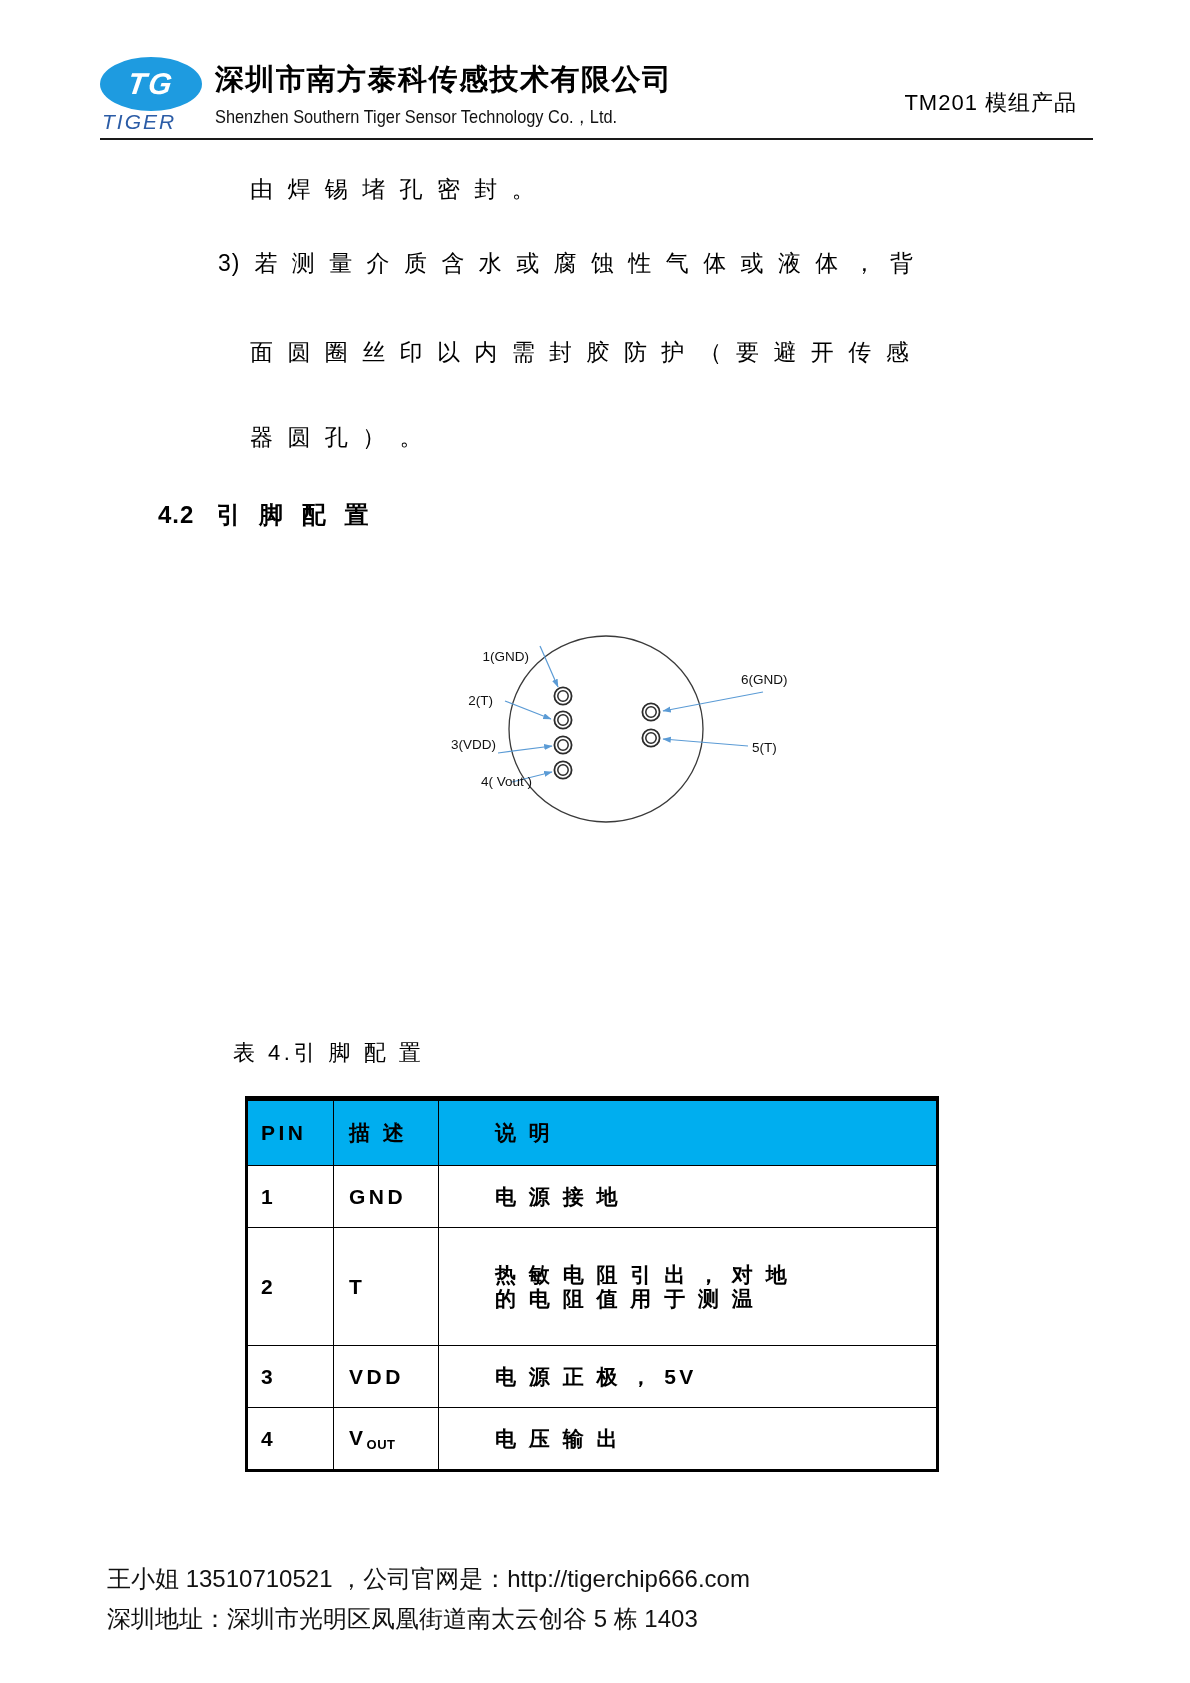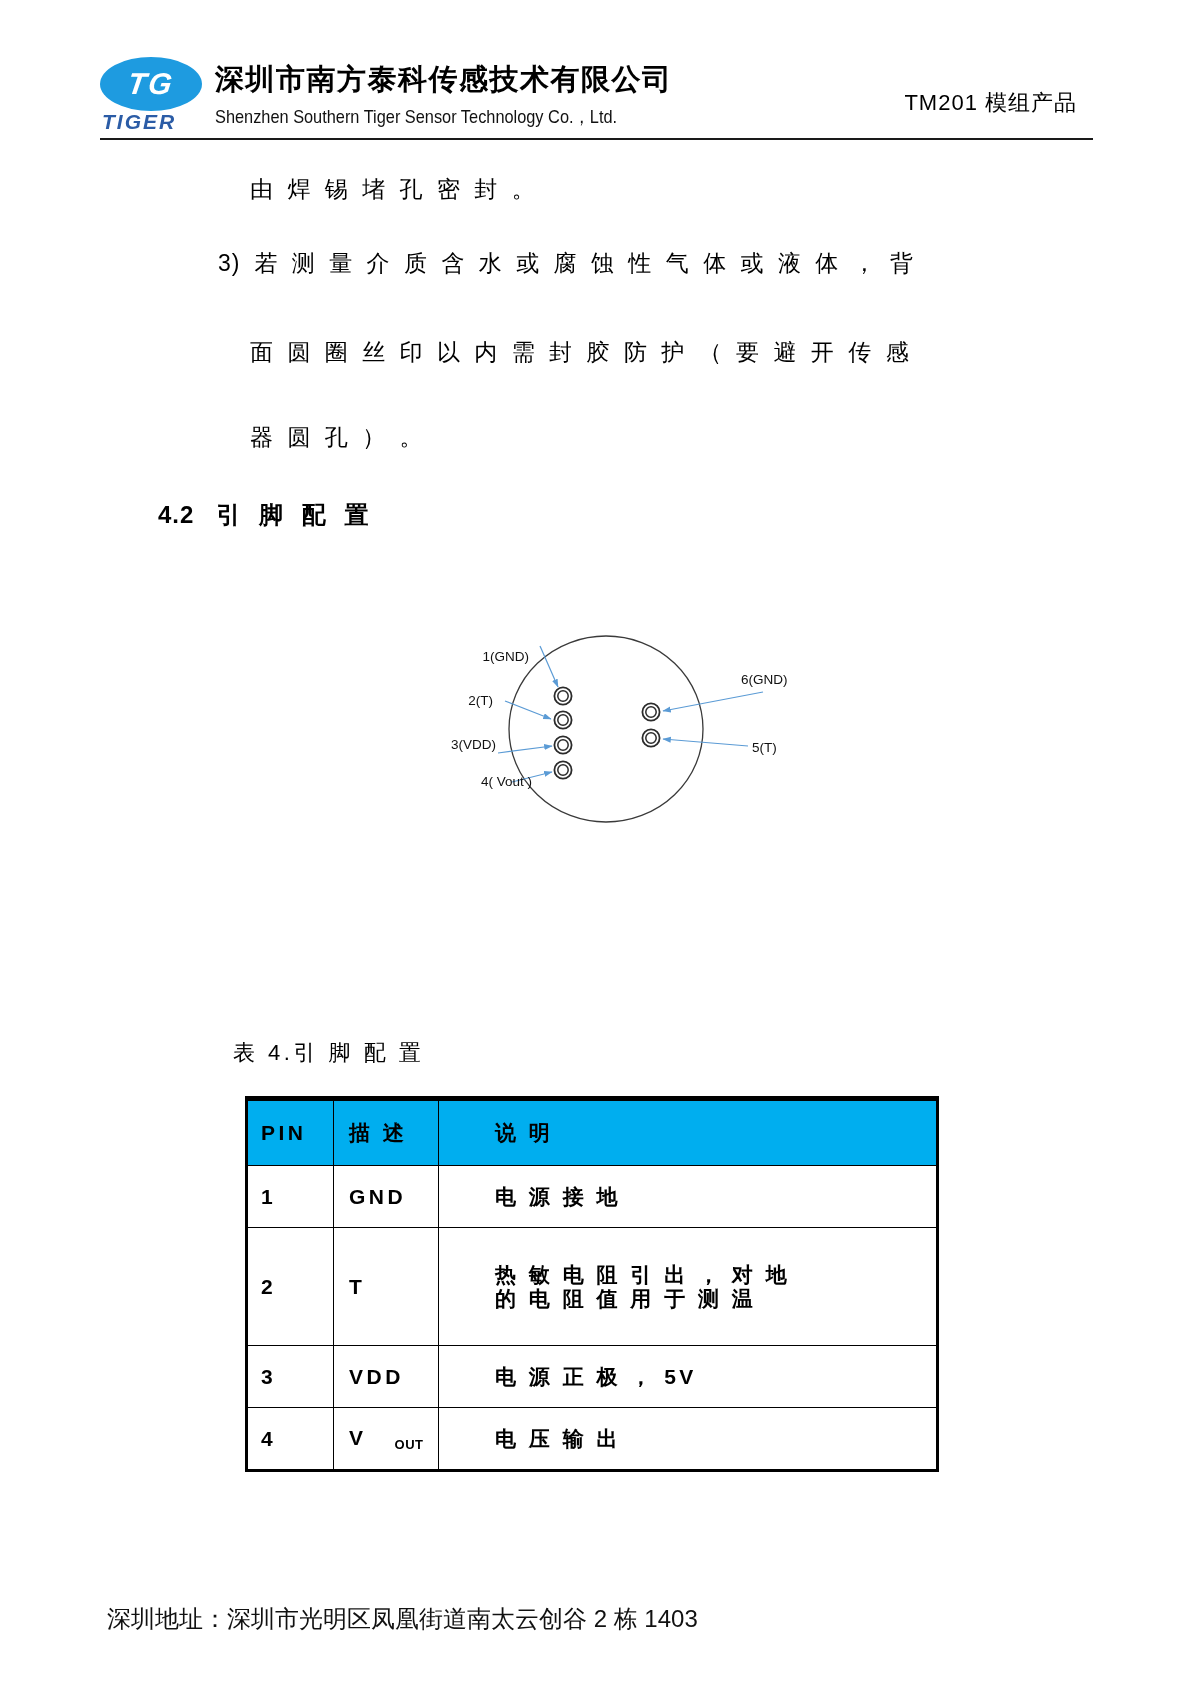--- a/index.html
+++ b/index.html
@@ -19,21 +19,21 @@
     width:102px; height:54px;
     background:#1E9BE0; border-radius:50%;
     display:flex; align-items:center; justify-content:center;
   }
   .logo-monogram {
     color:#ffffff; font-weight:bold; font-style:italic;
     font-size:30px; letter-spacing:2px; transform:skewX(-8deg);
   }
   .logo-brand {
     position:absolute; left:102px; top:110px;
-    color:#2B5CA6; font-weight:bold; font-style:italic;
+    color:#2B5CA6; font-weight:normal; font-style:italic;
     font-size:21px; letter-spacing:2px;
   }
   .company-cn {
     position:absolute; left:215px; top:60px;
     font-size:29px; font-weight:bold; letter-spacing:1.5px; color:#000;
     white-space:nowrap;
   }
   .company-en {
     position:absolute; left:215px; top:104px;
     font-size:19px; color:#111; white-space:nowrap;
@@ -96,21 +96,21 @@
   .pin-table .cell-pin  { padding-left:13px; }
   .pin-table .cell-desc { padding-left:15px; }
   .pin-table .cell-note { padding-left:56px; }
   .pin-table thead th { background:#00AEEF; height:64px; }
   .row-h1 { height:62px; }
   .row-h2 { height:118px; }
   .row-h3 { height:62px; }
   .row-h4 { height:63px; }
   .note-line { line-height:24px; }
   .note-line + .note-line { }
-  .vsub { font-size:13px; vertical-align:-4px; letter-spacing:0.5px;margin-left:28px; }
+  .vsub { font-size:13px; vertical-align:-4px; letter-spacing:0.5px; }
 
   
   .footer-line {
     position:absolute; left:107px;
     font-size:24px; color:#111; white-space:nowrap;
   }
   .f1 { top:1563px; }
   .f2 { top:1603px; }
 </style>
 </head>
@@ -225,15 +225,16 @@
       <tr class="row-h4">
         <td class="cell-pin">4</td>
         <td class="cell-desc">
           <span>V</span><span class="vsub">OUT</span>
         </td>
         <td class="cell-note">电 压 输 出</td>
       </tr>
     </tbody>
   </table>
 
-  <div class="footer-line f2">深圳地址：深圳市光明区凤凰街道南太云创谷 2 栋 1403</div>
+  <div class="footer-line f1">王小姐 13510710521 ，公司官网是：http://tigerchip666.com</div>
+  <div class="footer-line f2">深圳地址：深圳市光明区凤凰街道南太云创谷 5 栋 1403</div>
 
 </div>
 
 </body></html>

